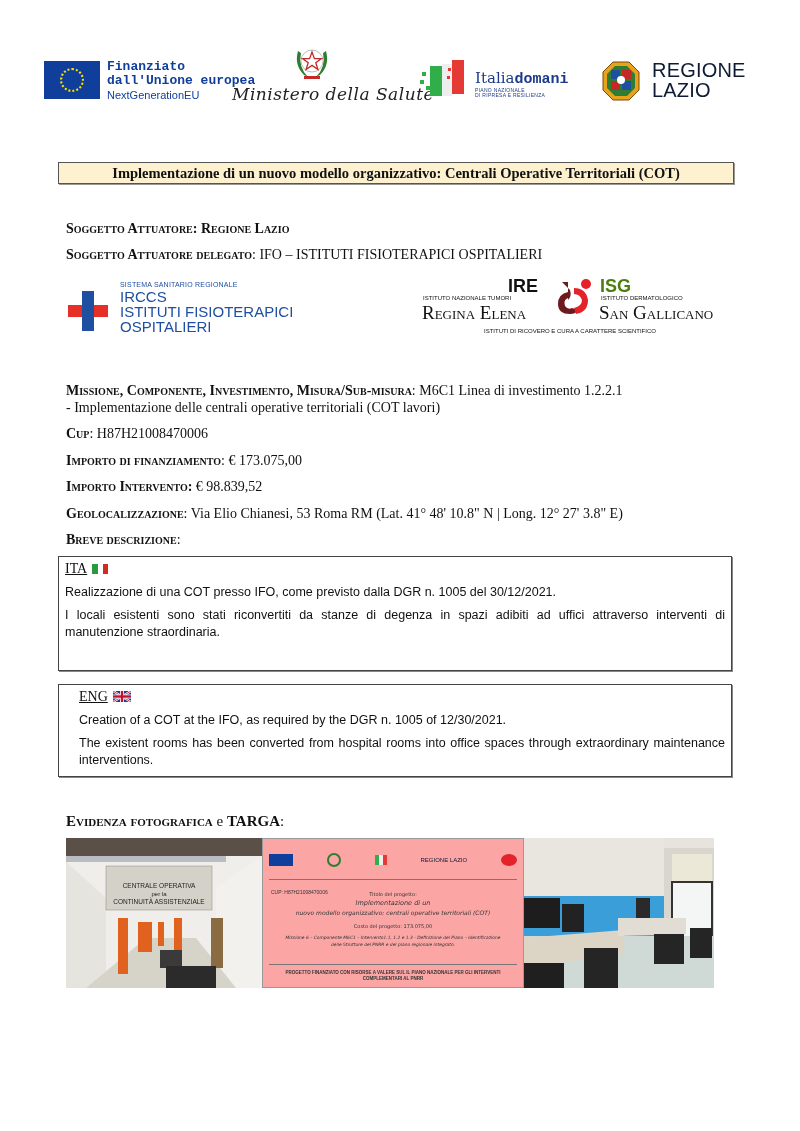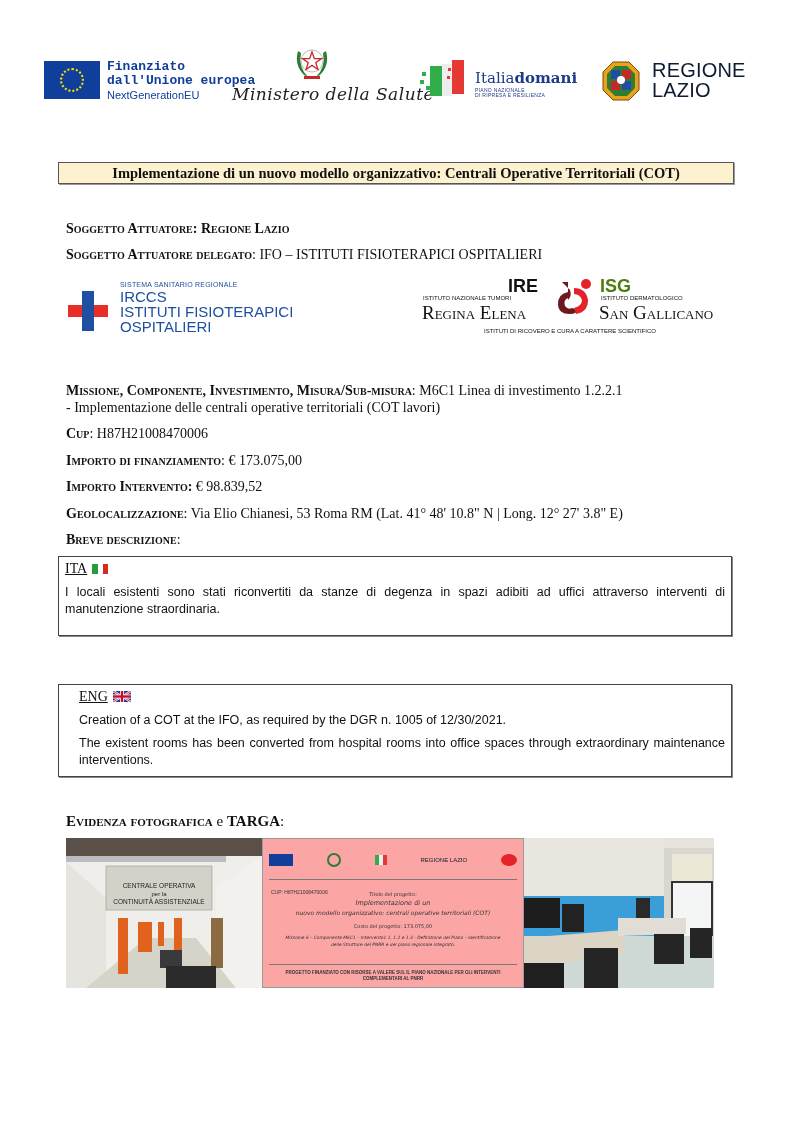--- a/index.html
+++ b/index.html
@@ -11,21 +11,21 @@
   .eu-flag .stars { position: absolute; left: 16px; top: 7px; width: 24px; height: 24px; border-radius: 50%; border: 2px dotted #ffdd00; box-sizing: border-box; }
   .eu-text { left: 107px; top: 60px; font-family: "Liberation Sans", sans-serif; color: #0f3e9b; line-height: 14px; }
   .eu-text .l1, .eu-text .l2 { font-weight: bold; font-size: 13px; font-family: Liberation Mono, monospace; }
   .eu-text .l3 { font-size: 11px; }
 
   .emblem { left: 292px; top: 41px; width: 40px; height: 42px; }
   .ministero { left: 232px; top: 84px; font-family: "DejaVu Serif", serif; font-style: italic; font-size: 17px; letter-spacing: 0.5px; color: #222; }
 
   .italia-mark { left: 418px; top: 58px; width: 50px; height: 40px; }
   .italia-name { left: 475px; top: 69px; font-family: "DejaVu Serif", serif; font-size: 15px; color: #1d3a8a; }
-  .italia-name b { font-weight: bold; }
+  .italia-name b { font-weight: bold; font-family: Liberation Mono, monospace; }
   .italia-sub { left: 475px; top: 88px; font-family: "Liberation Sans", sans-serif; font-size: 5px; line-height: 5px; color: #1d3a8a; letter-spacing: 0.3px; }
 
   .lazio-emblem { left: 601px; top: 60px; width: 40px; height: 42px; }
   .lazio-text { left: 652px; top: 60px; font-family: "Liberation Sans", sans-serif; font-size: 20px; line-height: 20px; color: #0d1b33; letter-spacing: 0.2px; }
 
   
   .title-box { left: 58px; top: 162px; width: 674px; height: 20px; background: #fdf1cf; border: 1px solid #555; box-shadow: 1px 1px 0 #999; text-align: center; font-weight: bold; font-size: 14.5px; line-height: 20px; }
 
   
   .line { left: 66px; font-size: 14px; line-height: 18px; white-space: nowrap; }
@@ -167,29 +167,30 @@
 <div class="abs line" style="top:478px">
   <span class="sc">Importo Intervento:</span><span> € 98.839,52</span>
 </div>
 <div class="abs line" style="top:505px">
   <span class="sc">Geolocalizzazione</span><span>: Via Elio Chianesi, 53 Roma RM (Lat. 41° 48' 10.8" N | Long. 12° 27' 3.8" E)</span>
 </div>
 <div class="abs line" style="top:531px">
   <span class="sc">Breve descrizione</span><span>:</span>
 </div>
 
-<div class="abs desc-box" style="top:556px; height:80px;">
+<div class="abs desc-box" style="top:556px; height:115px;">
   <div class="lang">
     <span>ITA</span>
     <span class="flag-it">
         <span style="background:#2a9a3e"></span>
         <span style="background:#fff"></span>
         <span style="background:#d52b1e"></span>
       </span>
   </div>
+  <p>Realizzazione di una COT presso IFO, come previsto dalla DGR n. 1005 del 30/12/2021.</p>
   <p>I locali esistenti sono stati riconvertiti da stanze di degenza in spazi adibiti ad uffici attraverso interventi di manutenzione straordinaria.</p>
 </div>
 
 <div class="abs desc-box" style="top:684px; height:93px;padding-left:20px;">
   <div class="lang">
     <span>ENG</span>
     <svg class="flag-uk" viewBox="0 0 18 11">
       <rect width="18" height="11" fill="#1f3d8a"></rect>
       <path d="M0 0 L18 11 M18 0 L0 11" stroke="#fff" stroke-width="2.2"></path>
       <path d="M0 0 L18 11 M18 0 L0 11" stroke="#c8102e" stroke-width="0.8"></path>

